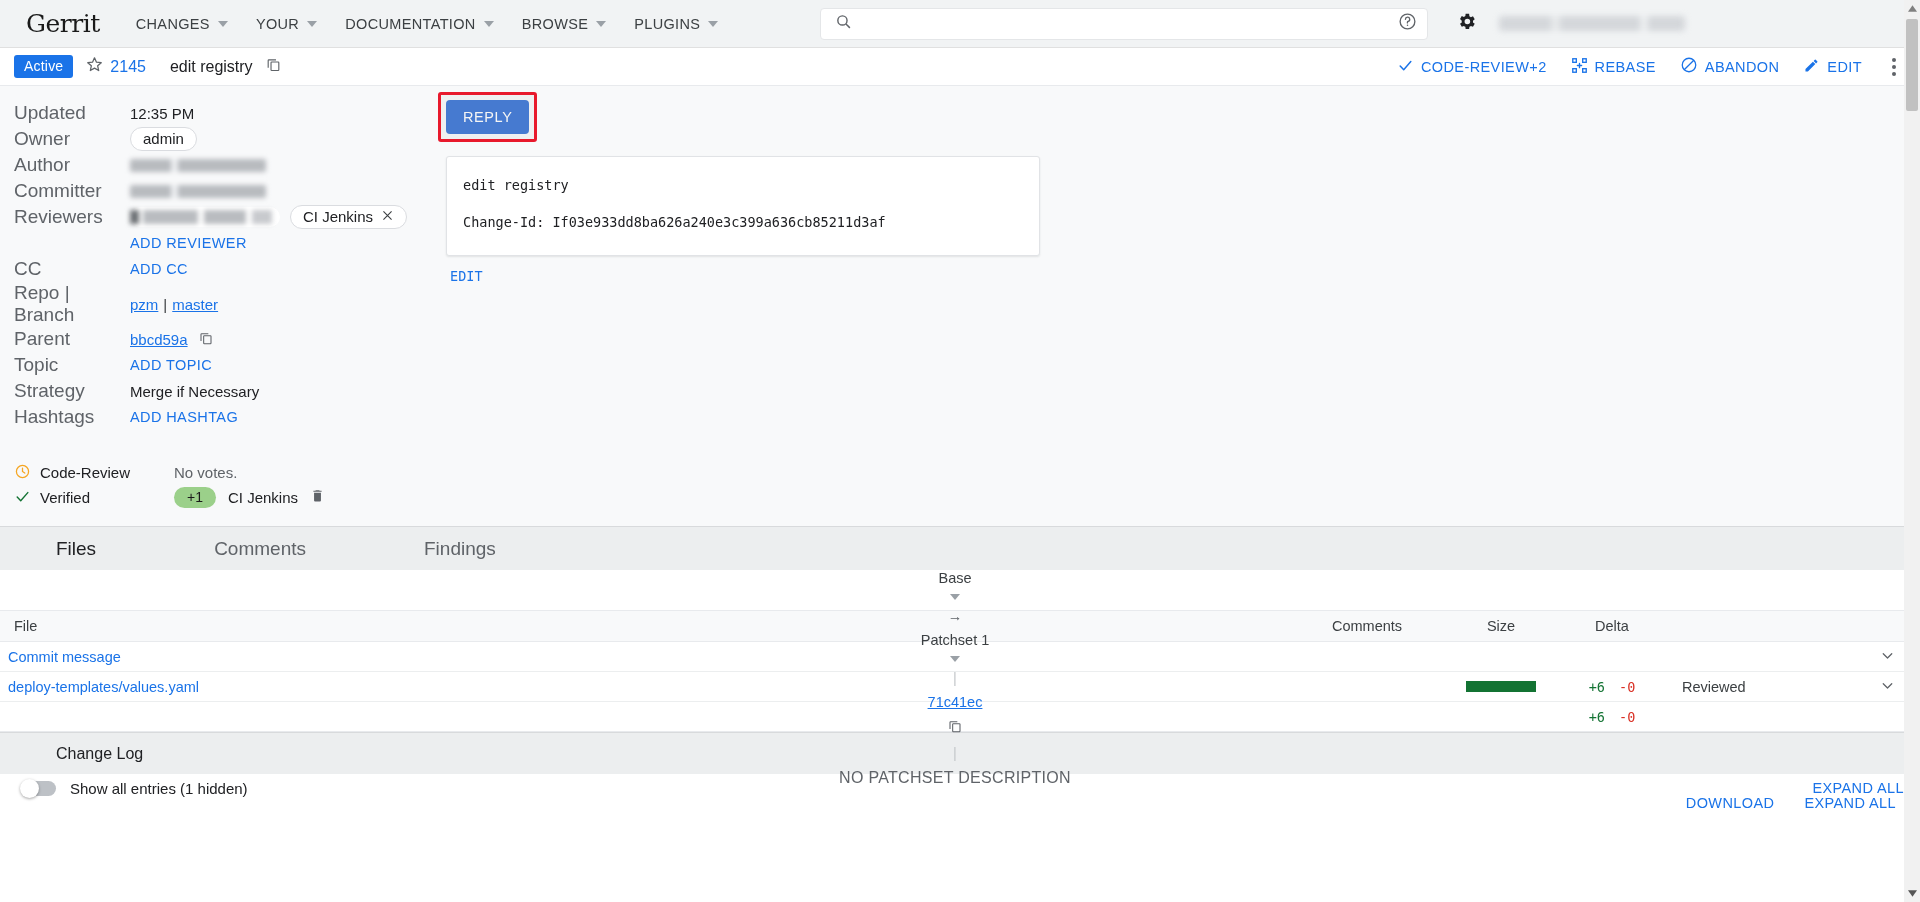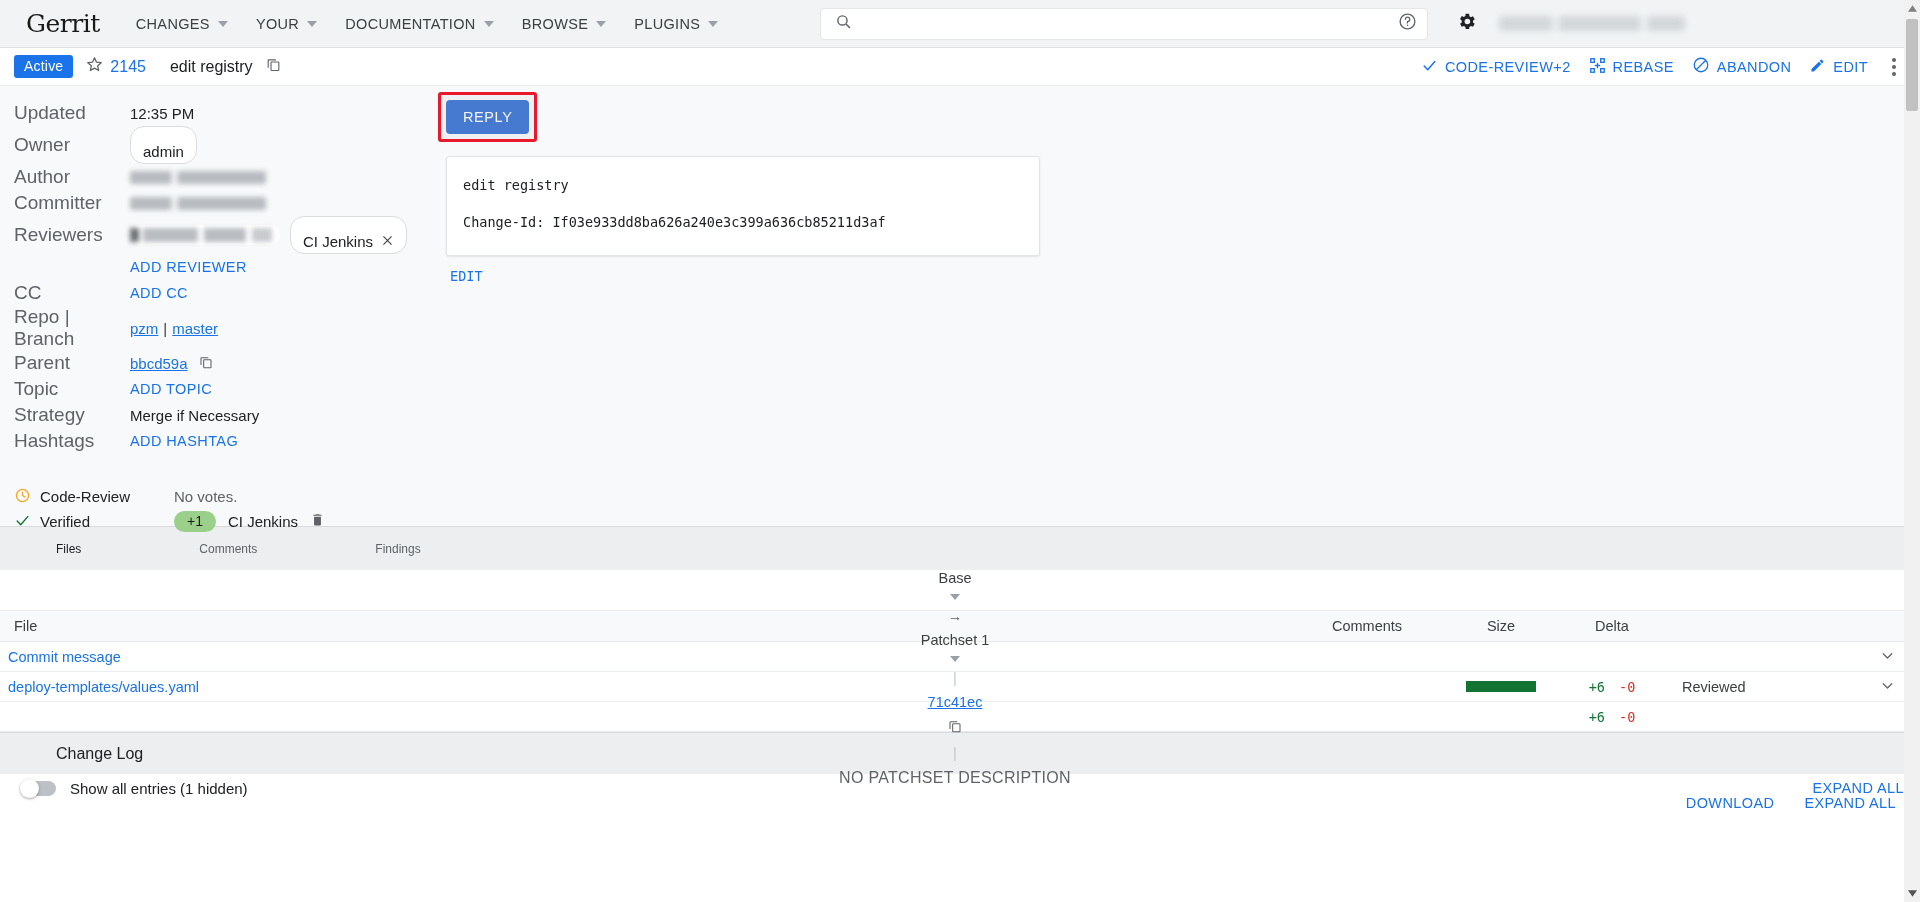--- a/index.html
+++ b/index.html
@@ -59,39 +59,39 @@
     border-bottom: 1px solid #e8eaed;
   }
   .statusbadge {
     background: #1a73e8; color: #fff; font-size: 14px;
     padding: 3px 10px 4px; border-radius: 3px; letter-spacing: .2px;
   }
   .star { margin-left: 12px; cursor: pointer; }
   .chgnum { color: #1a73e8; font-size: 16px; margin-left: 6px; cursor: pointer; }
   .chgsubject { font-size: 16px; color: #202124; margin-left: 24px; }
   .copybtn { margin-left: 12px; cursor: pointer; }
-  .hdr-actions { margin-left: auto; display: flex; align-items: center; gap: 18px; }
+  .hdr-actions { margin-left: auto; display: flex; align-items: center; gap: 24px; }
   .action {
     display: flex; align-items: center; gap: 7px;
     color: #1a73e8; font-size: 14.5px; letter-spacing: .4px; cursor: pointer;
   }
   .kebab { display: flex; flex-direction: column; gap: 3px; cursor: pointer; margin-left: 6px; }
   .kebab i { width: 4px; height: 4px; border-radius: 50%; background: #5f6368; display: block; }
 
   
   .chgbody { display: flex; background: #f8f9fa; height: 440px; }
   .meta { width: 440px; padding: 14px 0 0 14px; }
   .metarow { display: flex; align-items: center; min-height: 26px; }
   .metalabel { width: 116px; color: #5f6368; font-size: 19px; flex: none; }
   .metaval { font-size: 15px; color: #202124; display: flex; align-items: center; gap: 6px; }
   .link { color: #1a73e8; cursor: pointer; }
   .link.u { text-decoration: underline; }
   .actionlink { color: #1a73e8; font-size: 14.5px; letter-spacing: .4px; cursor: pointer; }
   .chip {
-    border: 1px solid #dadce0; border-radius: 14px; padding: 16px 12px 3px;
+    border: 1px solid #dadce0; border-radius: 14px; padding: 2px 12px 3px;
     font-size: 15px; background: #fff; color: #202124; display: inline-flex;
     align-items: center; gap: 8px; cursor: pointer;
   }
   .chipblur {
     width: 150px; height: 20px; border-radius: 12px; background: #fff;
     display: inline-block; position: relative;
   }
   .chipblur::after {
     content: ""; position: absolute; left: 0; top: 3px; width: 142px; height: 14px;
     background: linear-gradient(90deg,#6b6f73 0 6%,#fff 6% 9%,#b9bcc0 9% 48%,#fff 48% 52%,#b9bcc0 52% 82%,#fff 82% 86%,#c8cace 86% 100%);
@@ -135,21 +135,21 @@
   .editlink {
     margin: 12px 0 0 10px; color: #1a73e8;
     font-family: "DejaVu Sans Mono", monospace; font-size: 13.5px; cursor: pointer;
   }
 
   
   .tabs {
     height: 44px; background: #eceeef; display: flex; align-items: center;
     border-top: 1px solid #d8dadc; padding-left: 56px;
   }
-  .tab { font-size: 12px; color: #5f6368; margin-right: 118px; cursor: pointer; }
+  .tab { font-size: 19px; color: #5f6368; margin-right: 118px; cursor: pointer; }
   .tab.active { color: #202124; }
 
   
   .files { background: #fff; }
   .psrow {
     height: 40px; display: flex; align-items: center; padding: 0 24px 0 14px;
     font-size: 14.5px; color: #3c4043; gap: 8px; flex-direction: column;
   }
   .pssep { color: #c4c7ca; margin: 0 6px; }
   .nodesc { color: #5f6368; font-size: 16px; letter-spacing: .3px; }

